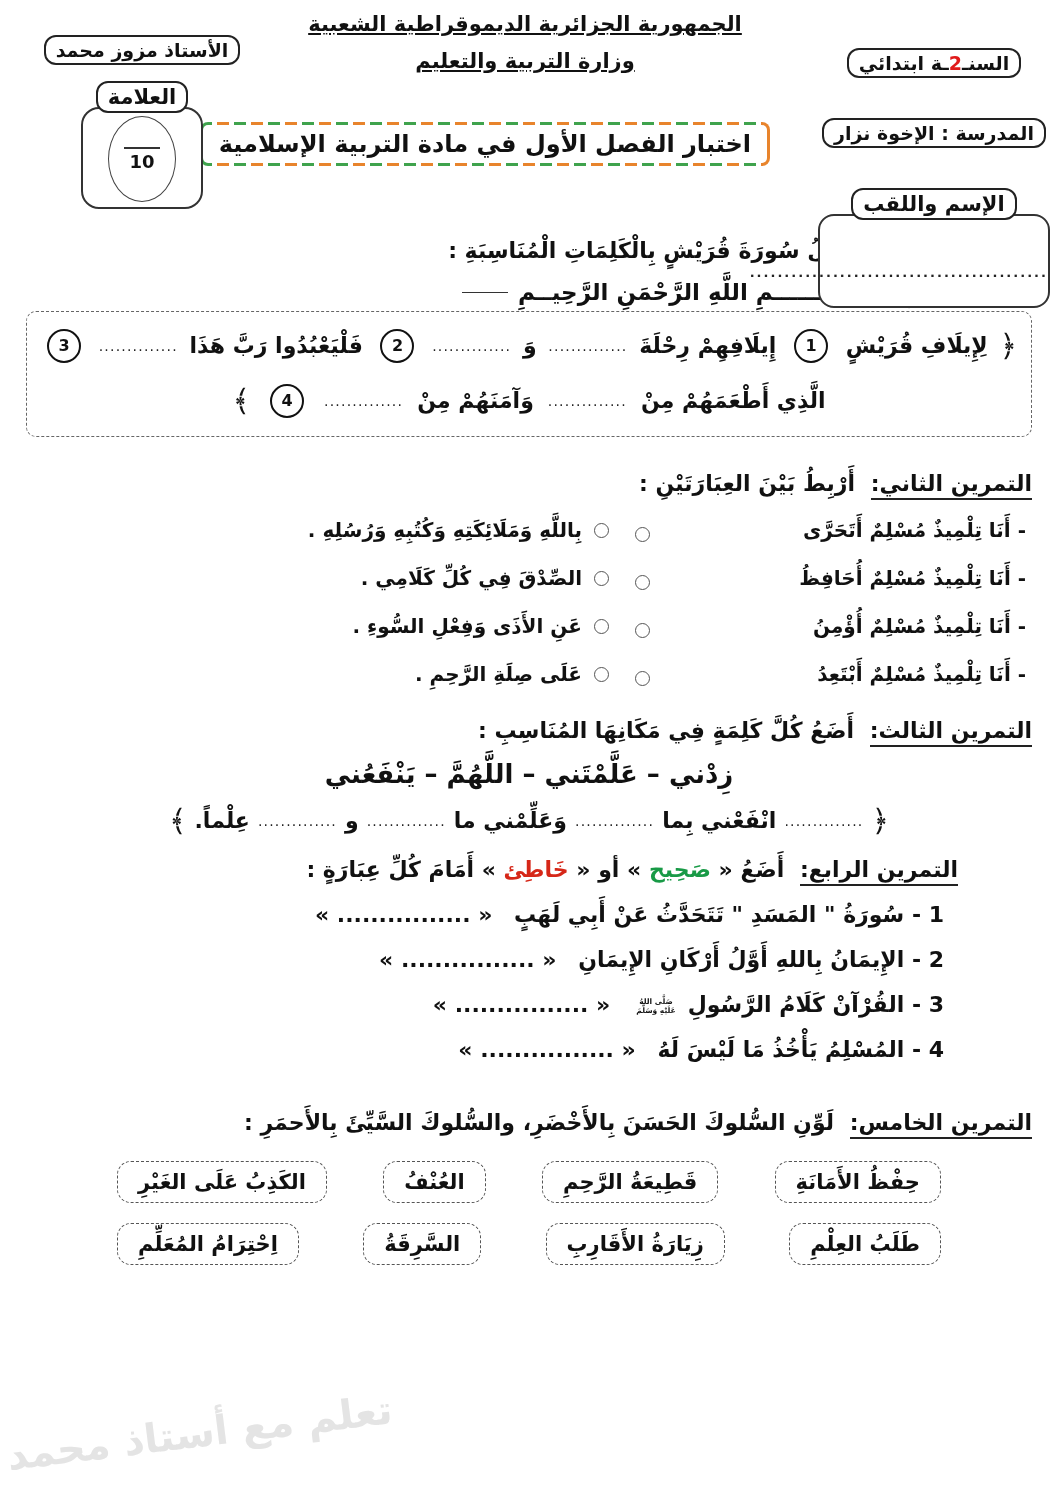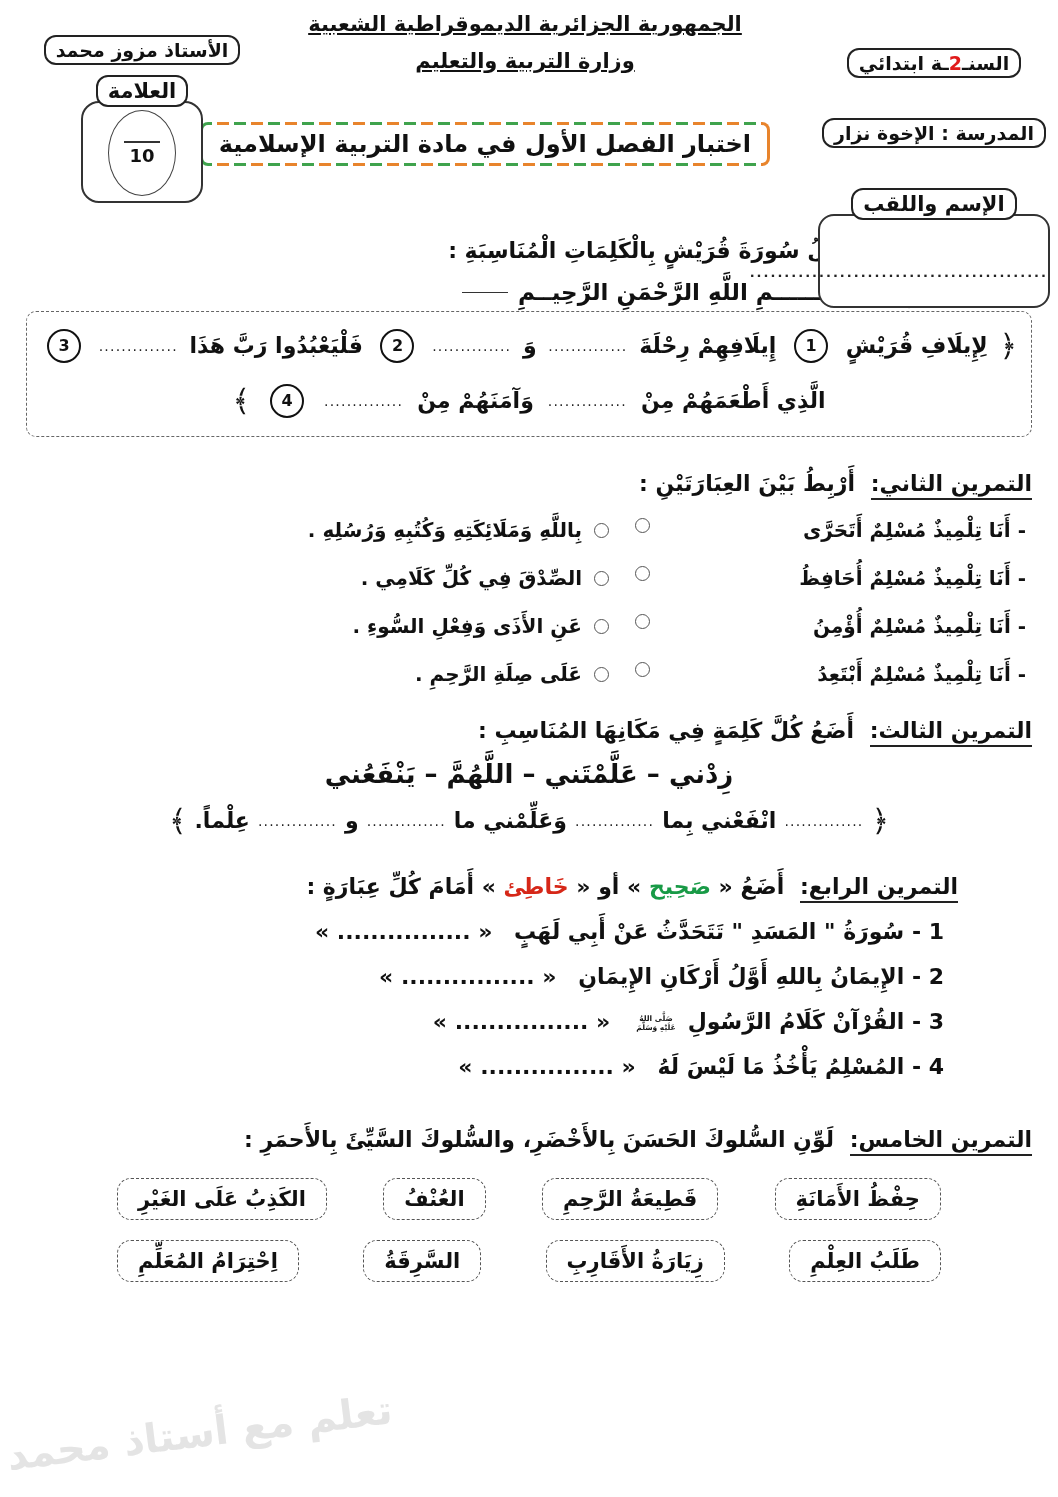--- a/index.html
+++ b/index.html
@@ -31,21 +31,21 @@
   .exam-title-wrap{
     display:inline-block;margin-top:42px;padding:3px;border-radius:8px;
     background:repeating-linear-gradient(90deg,#3fa34d 0 12px,#fff 12px 17px,#e8842c 17px 29px,#fff 29px 34px);
   }
   .exam-title-inner{
     background:#fff;border-radius:5px;padding:5px 16px;
     font-size:24px;font-weight:700;white-space:nowrap;
   }
   .h-left{position:absolute;top:16px;left:14px;width:256px;text-align:center;}
   .h-left .hbadge{margin-bottom:8px;}
-  .mark-label{position:relative;z-index:2;font-size:21px;margin-top:2px;}
+  .mark-label{position:relative;z-index:2;font-size:21px;margin-top:8px;}
   .mark-box{
     width:118px;height:98px;margin:-14px auto 0;border:2px solid #333;
     border-radius:18px;background:#fff;display:flex;align-items:flex-end;justify-content:center;z-index:1;
   }
   .mark-ellipse{
     width:66px;height:84px;border:1.6px solid #444;border-radius:50%;
     margin-bottom:5px;display:flex;flex-direction:column;align-items:center;justify-content:center;
   }
   .mark-line{width:36px;border-top:2px solid #333;}
   .mark-denom{font-size:18px;font-weight:700;margin-top:2px;}
@@ -83,35 +83,35 @@
   }
   .ayah::before{top:-9px;}
   .ayah::after{bottom:-9px;}
   .bracket{font-size:30px;font-weight:400;flex:0 0 auto;}
   
   .ex2{margin-top:34px;}
   .match-grid{
     margin:22px 6px 0 150px;display:grid;grid-template-columns:46% 54%;
     column-gap:26px;row-gap:24px;font-size:20px;font-weight:700;align-items:center;
   }
-  .match-right{display:flex;align-items:flex-start;justify-content:space-between;gap:10px;}
+  .match-right{display:flex;align-items:flex-end;justify-content:space-between;gap:10px;}
   .match-left{display:flex;align-items:center;gap:12px;}
   .mcircle{
     display:inline-block;width:13px;height:13px;border:1.8px solid #555;
     border-radius:50%;background:#fff;flex:0 0 auto;
   }
   
   .ex3{margin-top:32px;}
   .word-bank{text-align:center;font-size:26px;font-weight:700;margin-top:16px;}
   .ex3-sentence{
     margin-top:14px;display:flex;align-items:center;justify-content:center;
     gap:8px;font-size:22px;font-weight:700;
   }
   
-  .ex4{margin-top:36px;padding-right:74px;}
+  .ex4{margin-top:19px;padding-right:74px;}
   .green-word{color:#189a46;}
   .red-word{color:#d62718;}
   .tf-item{font-size:22px;font-weight:700;margin-top:20px;padding-right:14px;}
   .tf-blank{font-weight:700;margin-right:14px;white-space:nowrap;}
   .saw{
     display:inline-block;width:40px;font-size:7.5px;line-height:1.2;
     text-align:center;font-weight:700;vertical-align:middle;margin:0 4px;
   }
   
   .ex5{margin-top:48px;}

